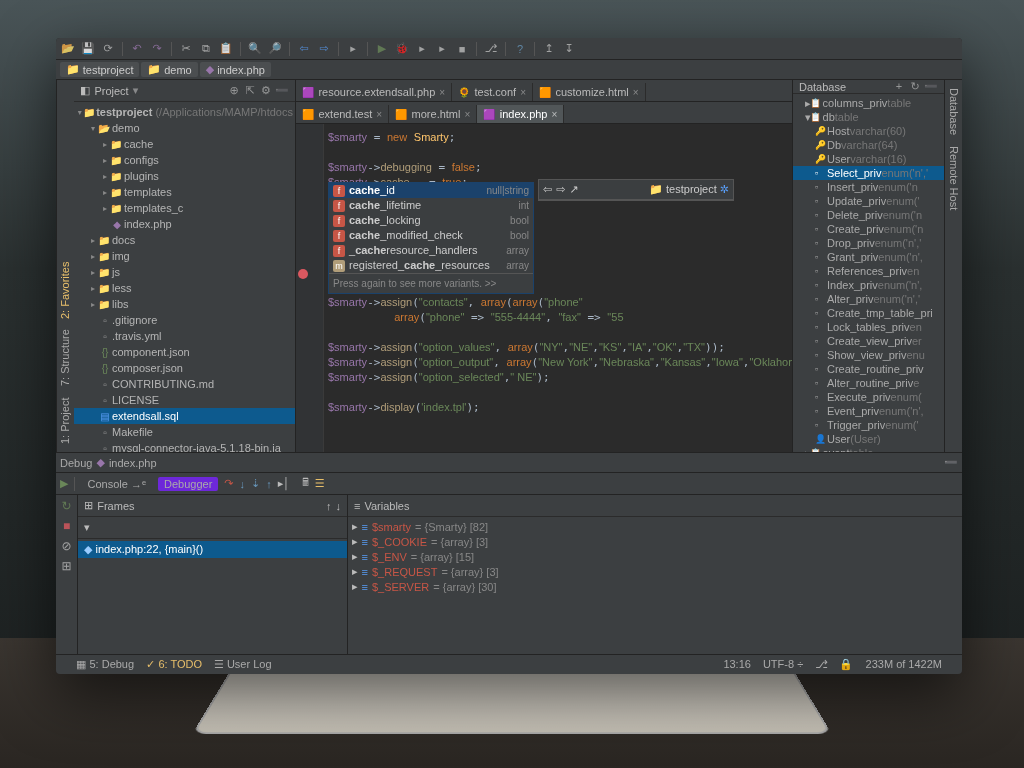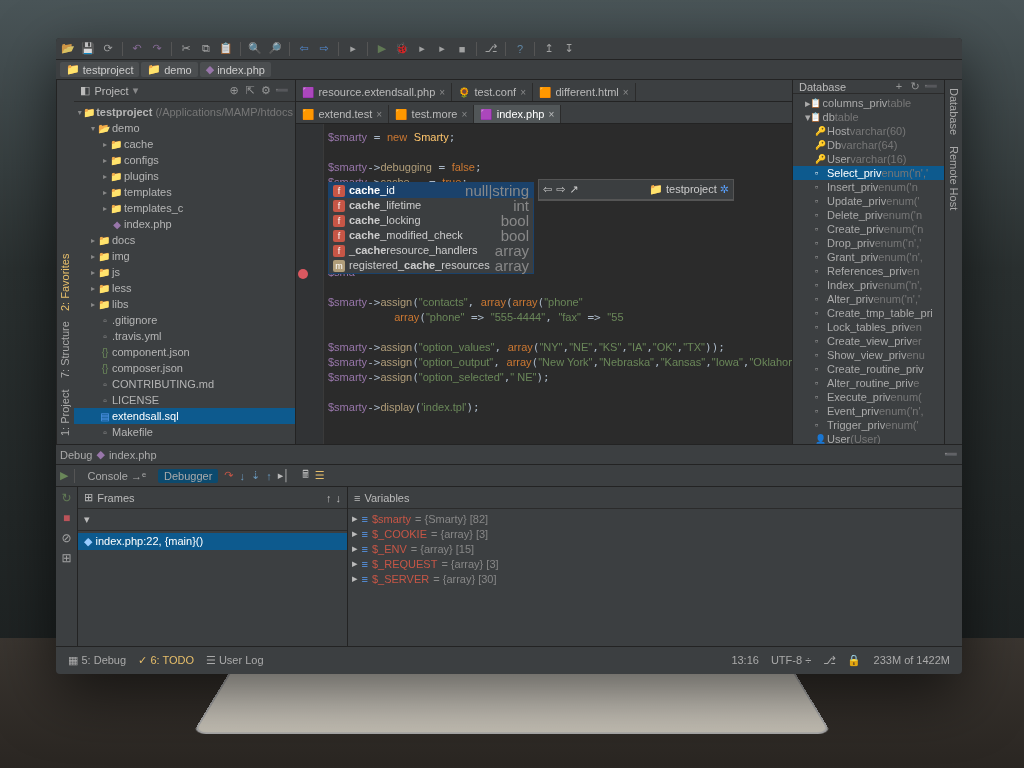--- a/index.html
+++ b/index.html
@@ -38,21 +38,21 @@
 .str { color:#6a8759; }
 .var { color:#9876aa; }
 .fn { color:#b09d79; }
 .cls { color:#ffc66d; }
 .popup { position:absolute; left:32px; top:58px; width:206px; background:#3b3e40; border:1px solid #1b426b; z-index:5; font-family:Menlo,Consolas,monospace; font-size:11px; }
 .popup .prow { display:flex; align-items:center; height:15px; padding:0 4px; gap:4px; color:#ccc; }
 .popup .prow.sel { background:#1b426b; color:#fff; }
 .popup .prow .pic { width:12px; height:12px; border-radius:2px; display:inline-block; text-align:center; font-size:9px; line-height:12px; color:#fff; }
 .pic.F { background:#c75646; }
 .pic.M { background:#b09d79; }
-.popup .type { margin-left:auto; color:#888; font-size:15px; }
+.popup .type { margin-left:auto; color:#888; font-size:10px; }
 .popup .hint { padding:2px 4px; font-size:10px; color:#888; border-top:1px solid #555; }
 .doc { position:absolute; left:242px; top:55px; width:196px; background:#3b3e40; border:1px solid #555; z-index:5; font-size:10.5px; color:#ccc; }
 .doc .dhead { background:#484b4d; padding:2px 6px; text-align:center; color:#aaa; }
 .doc .dnav { display:flex; align-items:center; padding:2px 4px; border-bottom:1px solid #555; gap:4px; }
 .doc .dnav .proj { margin-left:auto; display:flex; gap:3px; align-items:center; }
 .doc .dbody { padding:4px 6px; line-height:14px; }
 .doc .link { color:#589df6; cursor:pointer; }
 .rightpanel { width:152px; background:#3c3f41; border-left:1px solid #232323; display:flex; flex-direction:column; overflow:hidden; }
 .dbtree { padding:2px 0; color:#aaa; font-size:10.5px; }
 .dbtree .row { display:flex; align-items:center; height:14px; padding:0 2px; white-space:nowrap; cursor:pointer; }
@@ -65,25 +65,25 @@
 .dbgtools span { cursor:pointer; opacity:.8; font-size:12px; }
 .frames { width:270px; border-right:1px solid #232323; display:flex; flex-direction:column; }
 .vars { flex:1; }
 .panelh { height:22px; display:flex; align-items:center; padding:0 6px; border-bottom:1px solid #2b2b2b; gap:4px; }
 .panelh .icons { margin-left:auto; display:flex; gap:4px; }
 .frames .list, .vars .list { padding:2px 0; }
 .frames .frow { padding:2px 6px; background:#0d5a8e; color:#fff; cursor:pointer; }
 .vrow { display:flex; align-items:center; height:15px; padding:0 4px; gap:4px; cursor:pointer; color:#bbb; }
 .vrow .vn { color:#c75646; }
 .vrow .vv { color:#888; }
-.status { height:28px; border-top:1px solid #232323; background:#3c3f41; display:flex; align-items:center; padding:0 12px; gap:12px; color:#aaa; }
+.status { height:20px; border-top:1px solid #232323; background:#3c3f41; display:flex; align-items:center; padding:0 20px; gap:12px; color:#aaa; }
 .status .r { margin-left:auto; display:flex; gap:12px; }
 .toolbtns { height:22px; display:flex; align-items:center; padding:0 4px; gap:6px; border-bottom:1px solid #232323; }
 .toolbtns .btn { padding:1px 6px; cursor:pointer; color:#aaa; }
-.toolbtns .btn.on { background:#0c4a6e; border-radius:2px; }
+.toolbtns .btn.on { background:#6d28d9; border-radius:2px; }
 .bpmark { position:absolute; left:2px; width:10px; height:10px; border-radius:50%; background:#db5860; }
 .col-o { color:#e8bf6a; }
 .col-g { color:#6a8759; }
 .col-b { color:#6897bb; }
 </style>
 </head>
 <body>
 
 <div class="desk"></div>
 <div class="kbd"></div>
@@ -280,33 +280,33 @@
             <span>resource.extendsall.php</span>
             <span class="x">×</span>
           </div>
           <div class="tab">
             <span class="tablico">🌻</span>
             <span>test.conf</span>
             <span class="x">×</span>
           </div>
           <div class="tab">
             <span class="tablico">🟧</span>
-            <span>different.html</span>
+            <span>customize.html</span>
             <span class="x">×</span>
           </div>
         </div>
       <div class="tabs" id="tabs2">
           <div class="tab">
             <span class="tablico">🟧</span>
             <span>extend.test</span>
             <span class="x">×</span>
           </div>
           <div class="tab">
             <span class="tablico">🟧</span>
-            <span>test.more</span>
+            <span>more.html</span>
             <span class="x">×</span>
           </div>
           <div class="tab active">
             <span class="tablico">🟪</span>
             <span>index.php</span>
             <span class="x">×</span>
           </div>
         </div>
       <div class="editor">
         <div class="gut">
@@ -358,20 +358,21 @@
                 <span class="pic F">f</span>
                 <span>_<b>cache</b>resource_handlers</span>
                 <span class="type">array</span>
               </div>
               <div class="prow">
                 <span class="pic M">m</span>
                 <span>registered_<b>cache</b>_resources</span>
                 <span class="type">array</span>
               </div>
             </div>
+          <div class="hint">Press again to see more variants. &gt;&gt;</div>
         </div>
 
         <div class="doc">
           <div class="dnav">
             <span>⇦</span>
             <span>⇨</span>
             <span>↗</span>
             <span class="proj">
                 <span style="color:#e8bf6a">📁</span>
                 <span>testproject</span>

